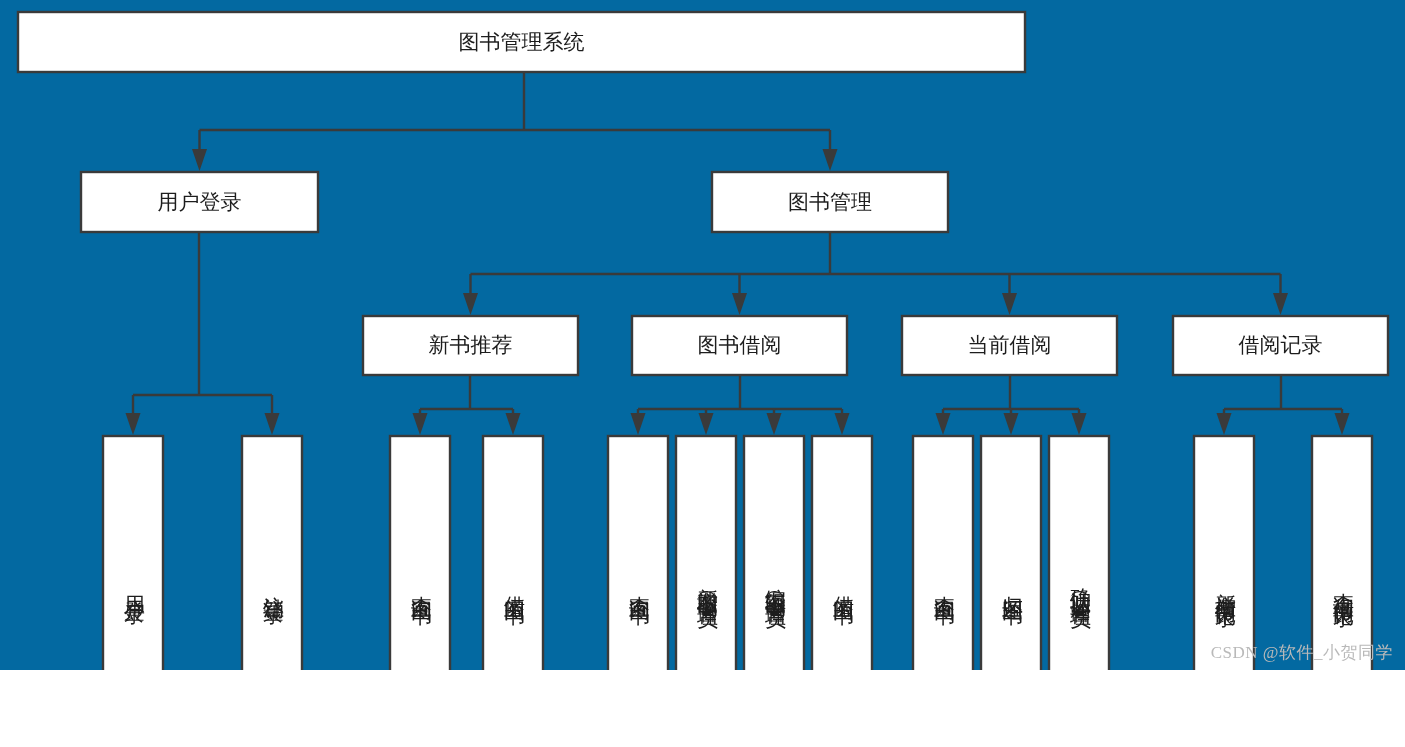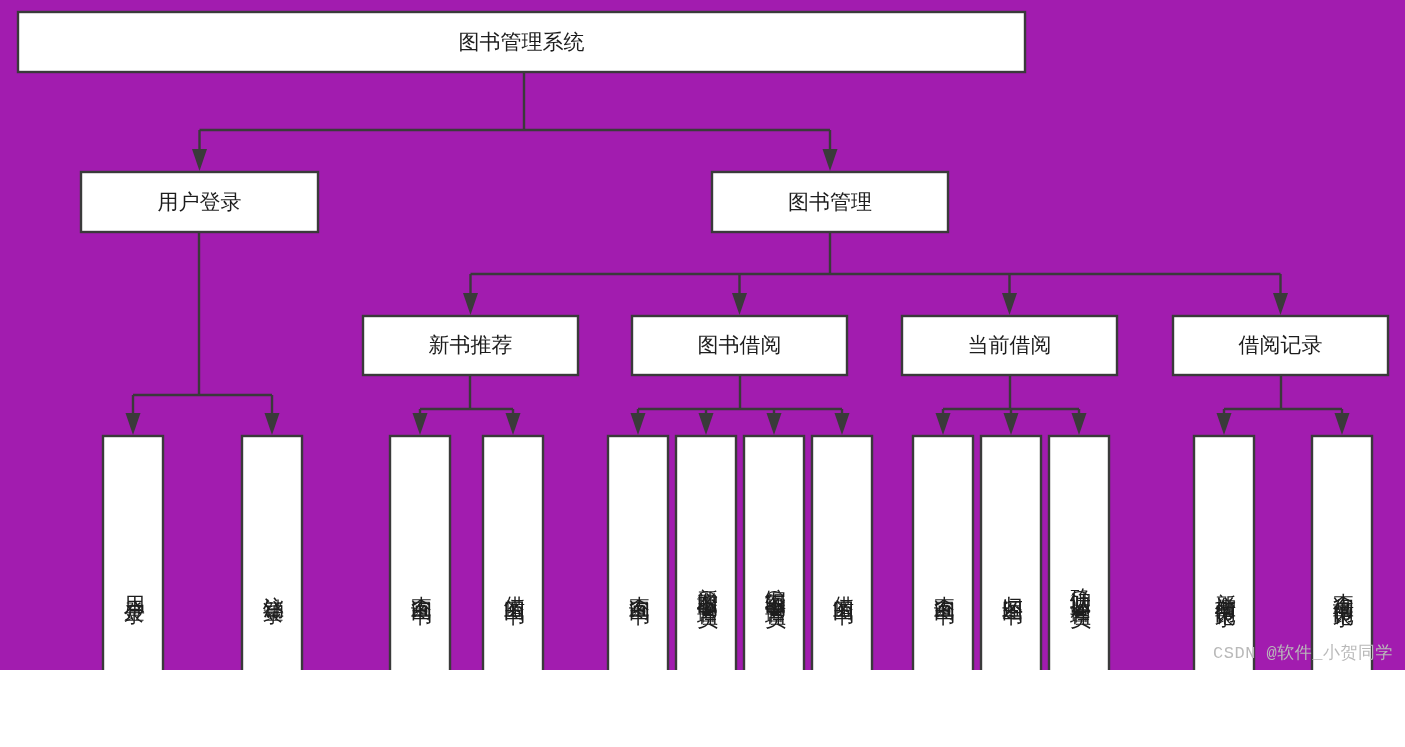--- a/index.html
+++ b/index.html
@@ -8,21 +8,21 @@
     padding: 0;
     background: #ffffff;
   }
   body {
     font-family: "Liberation Sans", "DejaVu Sans", sans-serif;
   }
   #diagram-root {
     position: relative;
     width: 1405px;
     height: 670px;
-    background: #a21caf;
+    background: #0369a1;
     overflow: hidden;
   }
   svg.tree-canvas {
     position: absolute;
     left: 0;
     top: 0;
     width: 1405px;
     height: 747px;
   }
   .node-box {
@@ -54,21 +54,21 @@
     text-anchor: middle;
     dominant-baseline: middle;
     writing-mode: vertical-rl;
     text-orientation: upright;
     letter-spacing: 3px;
   }
   .watermark-text {
     position: absolute;
     right: 12px;
     bottom: 6px;
-    font-family: Liberation Mono, monospace;
+    font-family: Liberation Serif, serif;
     font-size: 17px;
     color: #b9b9b9;
     letter-spacing: 0.5px;
     white-space: nowrap;
     pointer-events: none;
   }
 </style>
 </head>
 <body>
 

